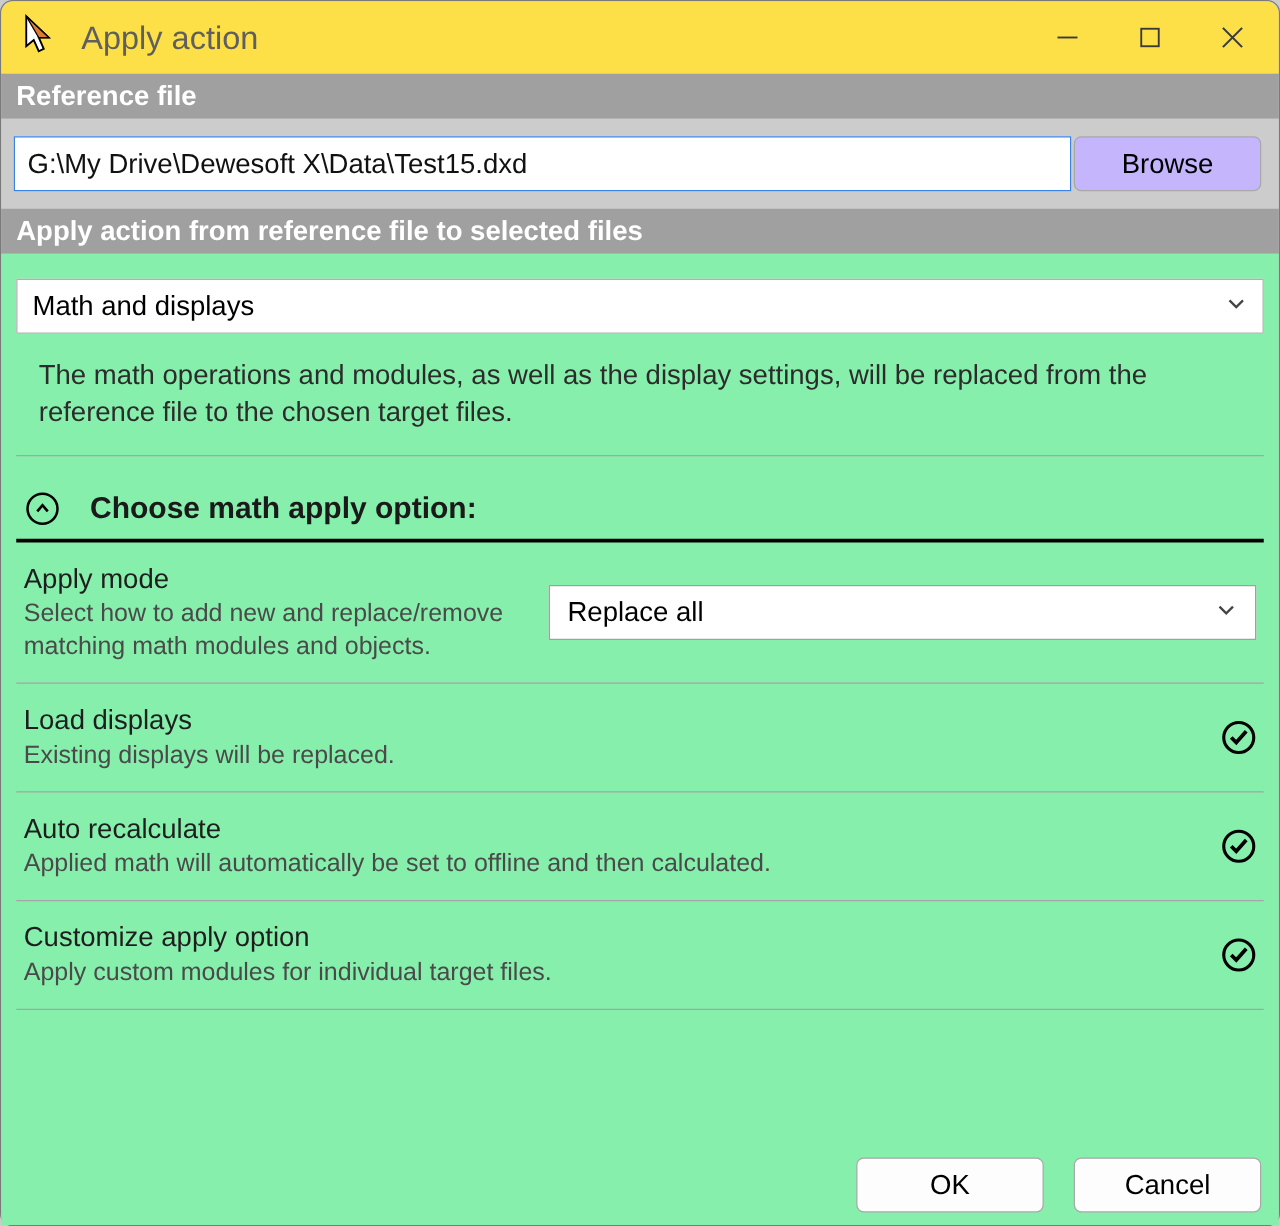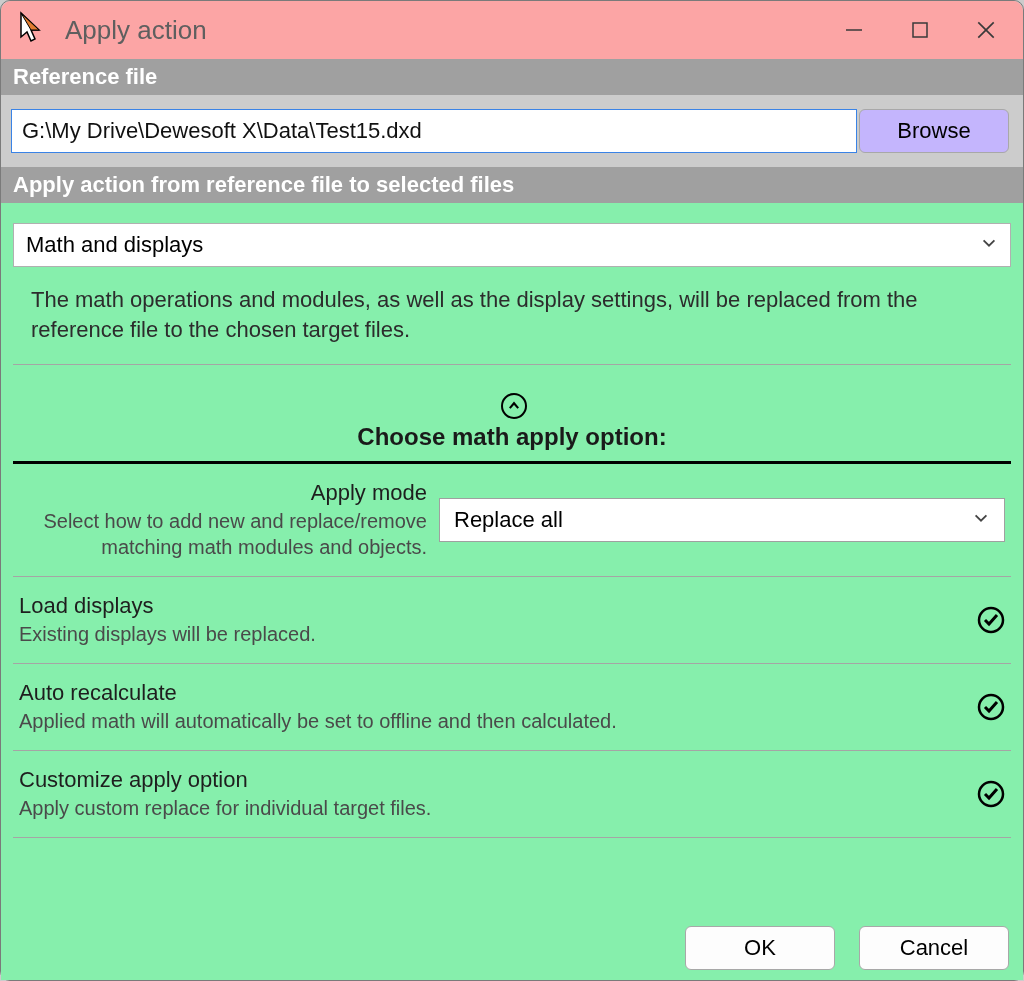--- a/index.html
+++ b/index.html
@@ -14,21 +14,21 @@
     width: 1024px; height: 981px;
     background: #cccccc;
     border: 1px solid #7a7a7a;
     border-radius: 10px;
     display: flex; flex-direction: column;
     position: relative;
   }
   
   .titlebar {
     height: 58px;
-    background: #fca5a5;
+    background: #fde047;
     display: flex; align-items: center;
     padding: 0 4px;
     border-top-left-radius: 10px; border-top-right-radius: 10px;
   }
   .titlebar .icon-slot {
     width: 38px; height: 38px; margin-left: 12px;
     position: relative;
   }
   .titlebar .title {
     font-size: 26px;
@@ -106,24 +106,23 @@
   .desc {
     font-size: 22px;
     color: #2c2c2c;
     padding: 18px 8px 20px 18px;
     line-height: 1.35;
     border-bottom: 1px solid #a5a5a5;
   }
 
   .group-header {
     display: flex; align-items: center;
-    gap: 4px;
+    gap: 25px;
     padding: 28px 4px 10px 4px;
     border-bottom: 3px solid #000;
-    flex-direction: column;
   }
   .group-header .lbl {
     font-size: 24px;
     font-weight: 700;
     color: #1a1a1a;
   }
   .chev-circle {
     width: 26px; height: 26px;
     border: 2px solid #000;
     border-radius: 50%;
@@ -131,21 +130,21 @@
     margin-left: 4px;
   }
   .chev-circle svg { display:block; }
 
   .option-row {
     display: flex; align-items: center;
     padding: 16px 6px;
     border-bottom: 1px solid #a5a5a5;
   }
   .option-text { flex: 0 0 420px; padding-right: 12px; }
-  .option-row.twocol .option-text { flex: 0 0 420px; text-align: right; }
+  .option-row.twocol .option-text { flex: 0 0 420px; }
   .option-row.fullcol .option-text { flex: 1; }
   .option-title {
     font-size: 22px; color: #1e1e1e;
   }
   .option-sub {
     font-size: 20px; color: #4a4a4a;
     margin-top: 2px;
     line-height: 1.3;
   }
   .option-ctrl { flex: 1; display:flex; align-items:center; }
@@ -288,21 +287,21 @@
             <circle cx="14" cy="14" r="12" fill="none" stroke="#000" stroke-width="2.5"></circle>
             <polyline points="8,14 12,18 20,9" fill="none" stroke="#000" stroke-width="3"></polyline>
           </svg>
         </span>
       </div>
     </div>
 
     <div class="option-row fullcol">
       <div class="option-text">
         <div class="option-title">Customize apply option</div>
-        <div class="option-sub">Apply custom replace for individual target files.</div>
+        <div class="option-sub">Apply custom modules for individual target files.</div>
       </div>
       <div class="check-cell">
         <span class="check-icon">
           <svg viewBox="0 0 28 28" width="28" height="28">
             <circle cx="14" cy="14" r="12" fill="none" stroke="#000" stroke-width="2.5"></circle>
             <polyline points="8,14 12,18 20,9" fill="none" stroke="#000" stroke-width="3"></polyline>
           </svg>
         </span>
       </div>
     </div>

